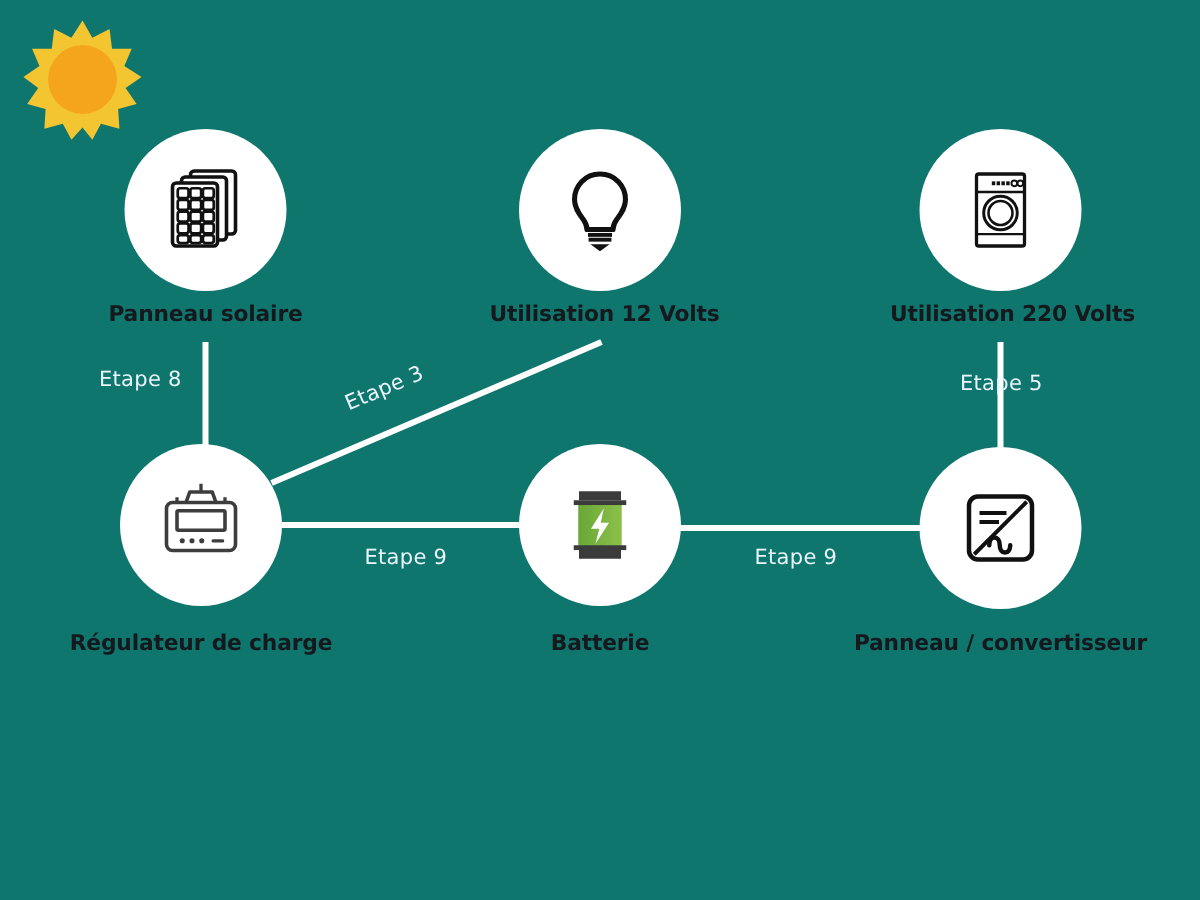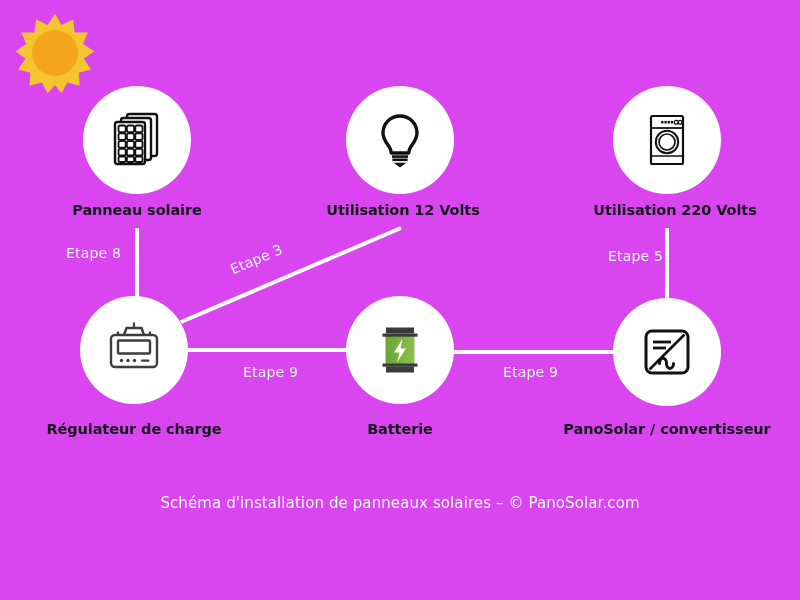--- a/index.html
+++ b/index.html
@@ -4,21 +4,21 @@
 <style>
   html, body {
     margin: 0;
     padding: 0;
     background: #ffffff;
   }
   #canvas {
     position: relative;
     width: 800px;
     height: 600px;
-    background: #d946ef;
+    background: #0f766e;
     overflow: hidden;
     font-family: "DejaVu Sans", "Liberation Sans", sans-serif;
   }
 
   
   .wires {
     position: absolute;
     left: 0; top: 0;
     width: 800px; height: 600px;
     pointer-events: none;
@@ -235,23 +235,22 @@
     <div class="glyph">
       <svg width="58" height="58" viewBox="0 0 58 58">
         <rect x="8" y="8" width="42" height="42" rx="6" fill="none" stroke="#111111" stroke-width="3"></rect>
         <line x1="11.5" y1="46.5" x2="46.5" y2="11.5" stroke="#111111" stroke-width="2.6"></line>
         <line x1="15" y1="19" x2="33" y2="19" stroke="#111111" stroke-width="2.8"></line>
         <line x1="15" y1="25" x2="28" y2="25" stroke="#111111" stroke-width="2.8"></line>
         <path d="M21.5 40.5 C21.5 33.5 28.5 33.5 28.5 40.5 C28.5 47 35.5 47 35.5 40.5" fill="none" stroke="#111111" stroke-width="3" stroke-linecap="round"></path>
       </svg>
     </div>
   </div>
-  <div class="caption" style="left:667px; top:421px;">PanoSolar / convertisseur</div>
+  <div class="caption" style="left:667px; top:421px;">Panneau / convertisseur</div>
 
   <div class="step" style="left:243px; top:364px;">Etape 9</div>
   <div class="step" style="left:66px; top:245px;">Etape 8</div>
   <div class="step rot" style="left:231px; top:262px;">Etape 3</div>
   <div class="step" style="left:503px; top:364px;">Etape 9</div>
-  <div class="step" style="left:608px; top:248px;">Etape 5</div>
-
-  <div class="footer">Schéma d'installation de panneaux solaires – © PanoSolar.com</div>
+  <div class="step" style="left:640px; top:248px;">Etape 5</div>
+
 
 </div>
 
 </body></html>

